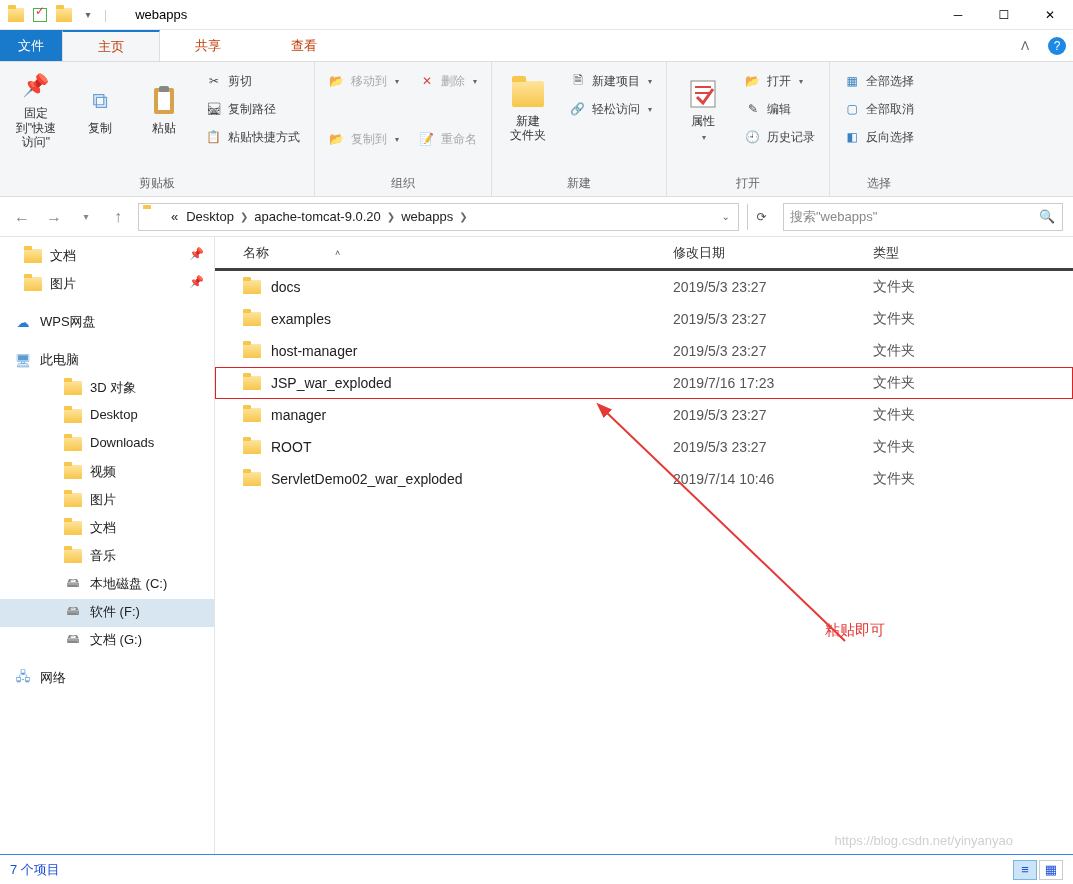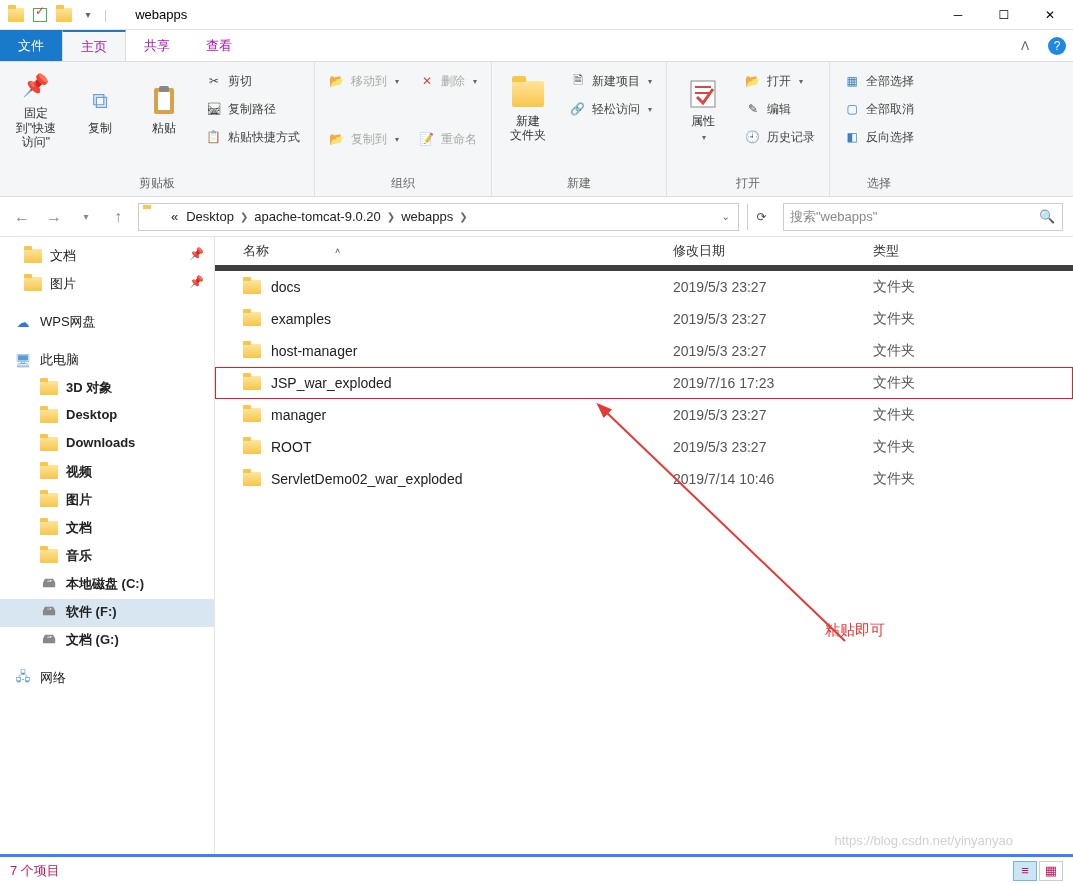--- a/index.html
+++ b/index.html
@@ -9,21 +9,21 @@
 .titlebar { height: 30px; display: flex; align-items: center; background: #fff; border-bottom: 1px solid #e5e5e5; }
 .titlebar .qat { display: flex; align-items: center; gap: 8px; padding: 0 8px; }
 .titlebar .qat-icon { width: 16px; height: 16px; display: inline-flex; align-items: center; justify-content: center; }
 .titlebar .title { margin-left: 20px; font-size: 13px; color: #000; }
 .titlebar .win-controls { margin-left: auto; display: flex; }
 .titlebar .win-btn { width: 46px; height: 30px; display: flex; align-items: center; justify-content: center; font-size: 12px; }
 
 
 .tabs-row { height: 32px; display: flex; align-items: stretch; background: #fff; border-bottom: 1px solid #ddd; }
 .tab-file { background: #1979ca; color: #ffffff; padding: 0 18px; display: flex; align-items: center; font-size: 13px; }
-.tab { padding: 0 18px; display: flex; align-items: center; font-size: 13px; color: #a21caf; border-top: 1px solid transparent; }
+.tab { padding: 0 35px; display: flex; align-items: center; font-size: 13px; color: #c2410c; border-top: 1px solid transparent; }
 .tab.active { background: #f5f6f7; border-top: 2px solid #1979ca; border-left: 1px solid #ddd; border-right: 1px solid #ddd; }
 .tabs-row .spacer { flex: 1; }
 .tabs-row .help { width: 32px; display: flex; align-items: center; justify-content: center; }
 .help-circle { width: 18px; height: 18px; border-radius: 50%; background: #1e88e5; color: #fff; display: flex; align-items: center; justify-content: center; font-size: 12px; }
 .chevup { width: 32px; display: flex; align-items: center; justify-content: center; color: #666; }
 
 
 .ribbon { height: 135px; background: #f5f6f7; border-bottom: 1px solid #ddd; display: flex; }
 .group { border-right: 1px solid #e0e0e0; display: flex; flex-direction: column; padding: 4px 6px 2px; }
 .group-body { flex: 1; display: flex; align-items: flex-start; gap: 4px; }
@@ -48,46 +48,46 @@
 .refresh-btn { width: 28px; height: 26px; border-left: 1px solid #ccc; display: flex; align-items: center; justify-content: center; color: #555; }
 .search { width: 280px; height: 28px; border: 1px solid #ccc; display: flex; align-items: center; padding: 0 6px; color: #888; font-size: 13px; }
 .search .mag { margin-left: auto; color: #555; }
 
 
 .main { display: flex; height: 617px; }
 .nav-tree { width: 215px; border-right: 1px solid #e5e5e5; overflow-y: auto; padding: 6px 0; position: relative; }
 .nav-tree::-webkit-scrollbar { width: 16px; }
 .nav-tree::-webkit-scrollbar-thumb { background: #c0c0c0; }
 .tree-item { display: flex; align-items: flex-start; gap: 8px; padding: 4px 10px 4px 24px; font-size: 13px; color: #222; height: 28px; }
-.tree-item.l2 { padding-left: 40px; font-weight: bold; }
+.tree-item.l2 { padding-left: 64px; }
 .tree-item.selected { background: #d8e6f2; }
 .tree-item .pin { margin-left: auto; color: #888; font-size: 12px; }
 .tree-icon { width: 18px; height: 18px; display: inline-flex; align-items: center; justify-content: center; }
 .tree-spacer { height: 10px; }
 
 .content { flex: 1; display: flex; flex-direction: column; position: relative; }
-.cols-header { display: flex; align-items: center; height: 34px; border-bottom: 6px solid #404040; font-size: 13px; color: #333; padding-left: 28px; }
+.cols-header { display: flex; align-items: center; height: 34px; border-bottom: 3px solid #404040; font-size: 13px; color: #333; padding-left: 28px; }
 .col-name { width: 430px; display: flex; align-items: center; gap: 6px; }
 .col-date { width: 200px; }
 .col-type { width: 120px; }
 .sort-caret { font-size: 9px; color: #555; margin-left: 60px; }
 
 .file-list { flex: 1; overflow: auto; position: relative; }
 .file-row { display: flex; align-items: center; height: 32px; padding-left: 28px; font-size: 14px; color: #222; position: relative; }
 .file-row .fname { width: 430px; display: flex; align-items: center; gap: 10px; }
 .file-row .fdate { width: 200px; color: #555; }
 .file-row .ftype { width: 120px; color: #555; }
 .file-row.highlighted { outline: 1px solid #d22; outline-offset: -1px; }
 .folder-ico { width: 18px; height: 14px; background: linear-gradient(#ffe49c,#f7c64b); border-radius: 1px; position: relative; }
 .folder-ico::before { content: ""; position: absolute; top: -3px; left: 0; width: 8px; height: 4px; background: #f7c64b; border-radius: 1px 1px 0 0; }
 
 .annotation { position: absolute; color: #e53935; font-size: 15px; pointer-events: none; }
 
 
-.statusbar { height: 30px; border-top: 3px solid #3b82f6; display: flex; align-items: center; padding: 0 10px; font-size: 13px; color: #be185d; }
+.statusbar { height: 30px; border-top: 1px solid #3b82f6; display: flex; align-items: center; padding: 0 10px; font-size: 13px; color: #1d4ed8; }
 .statusbar .views { margin-left: auto; display: flex; gap: 2px; }
 .view-btn { width: 24px; height: 20px; border: 1px solid #ccc; display: flex; align-items: center; justify-content: center; }
 .view-btn.active { background: #cce4f7; border-color: #7ab5e0; }
 .watermark { position: absolute; right: 60px; bottom: 6px; color: #d0d0d0; font-size: 13px; pointer-events: none; }
 
 
 .big-folder { width: 32px; height: 26px; background: linear-gradient(#ffe49c,#f7c64b); border-radius: 2px; position: relative; }
 .big-folder::before { content:""; position:absolute; top:-5px; left:0; width:14px; height:6px; background:#f7c64b; border-radius:2px 2px 0 0;}
 .checkbox-ico { width:14px; height:14px; border:1px solid #4caf50; position:relative;}
 .checkbox-ico::after{content:"✓"; color:#e53935; font-size:12px; position:absolute; top:-5px; left:1px;}

